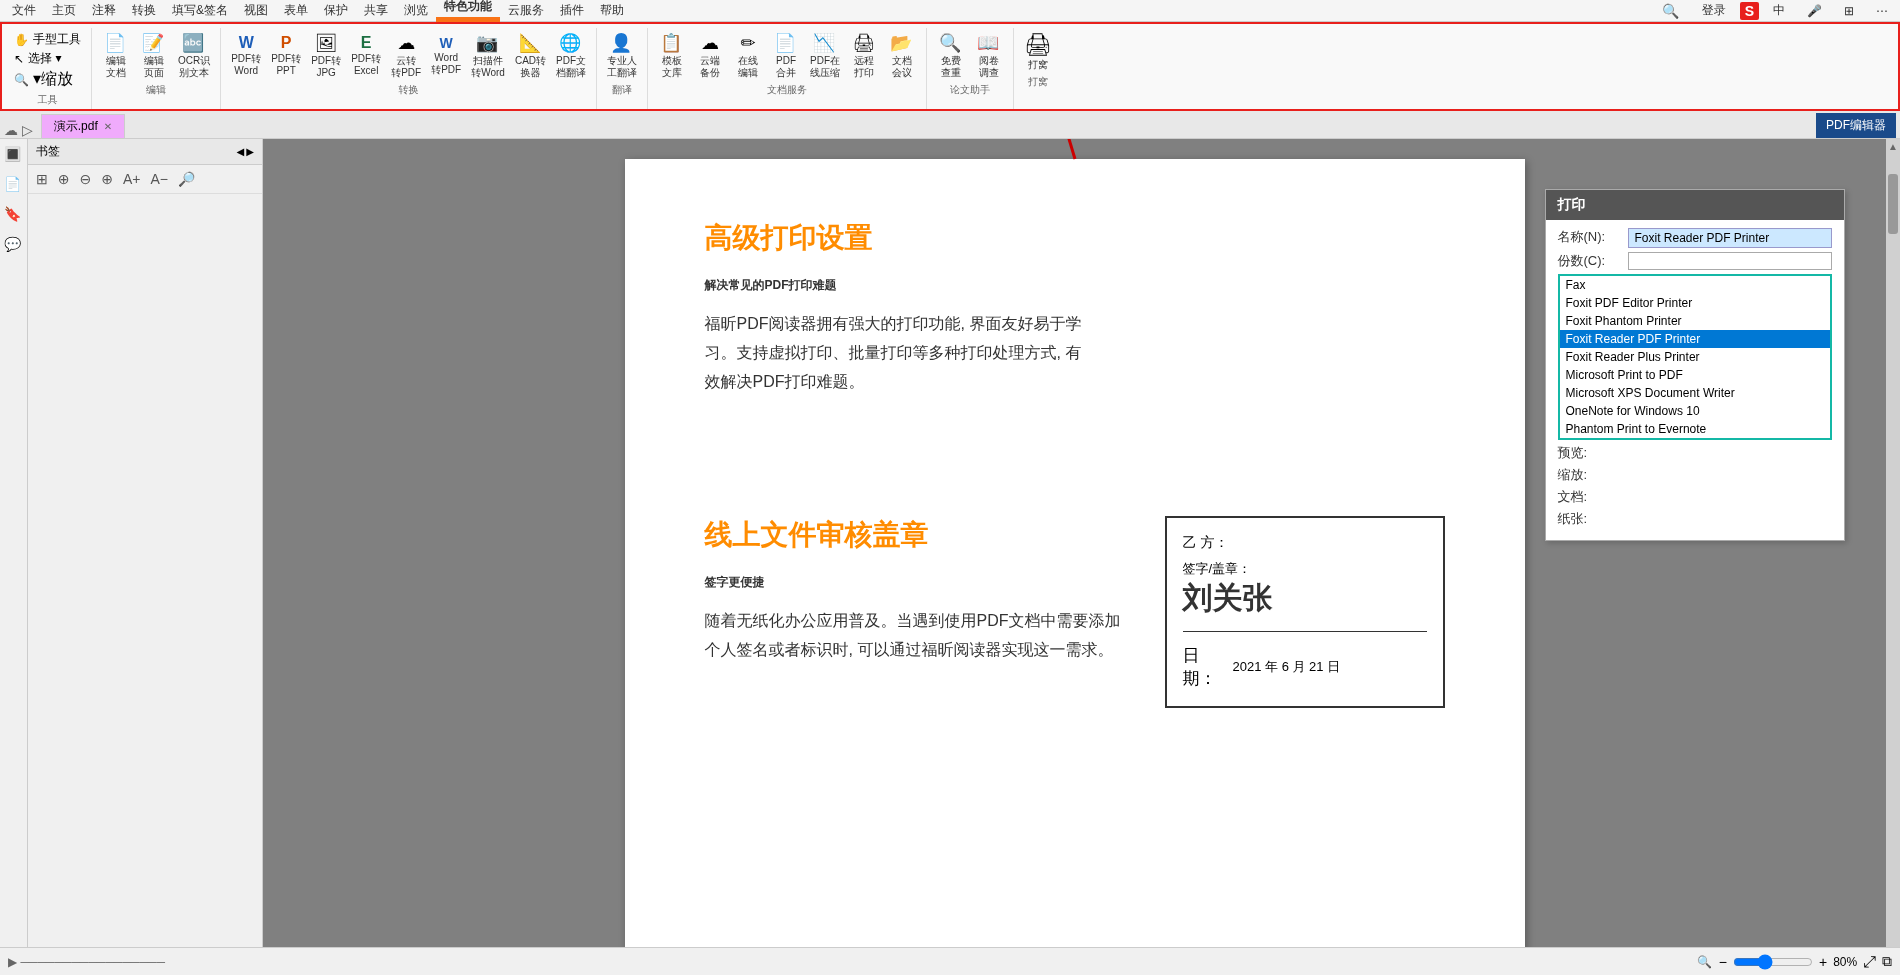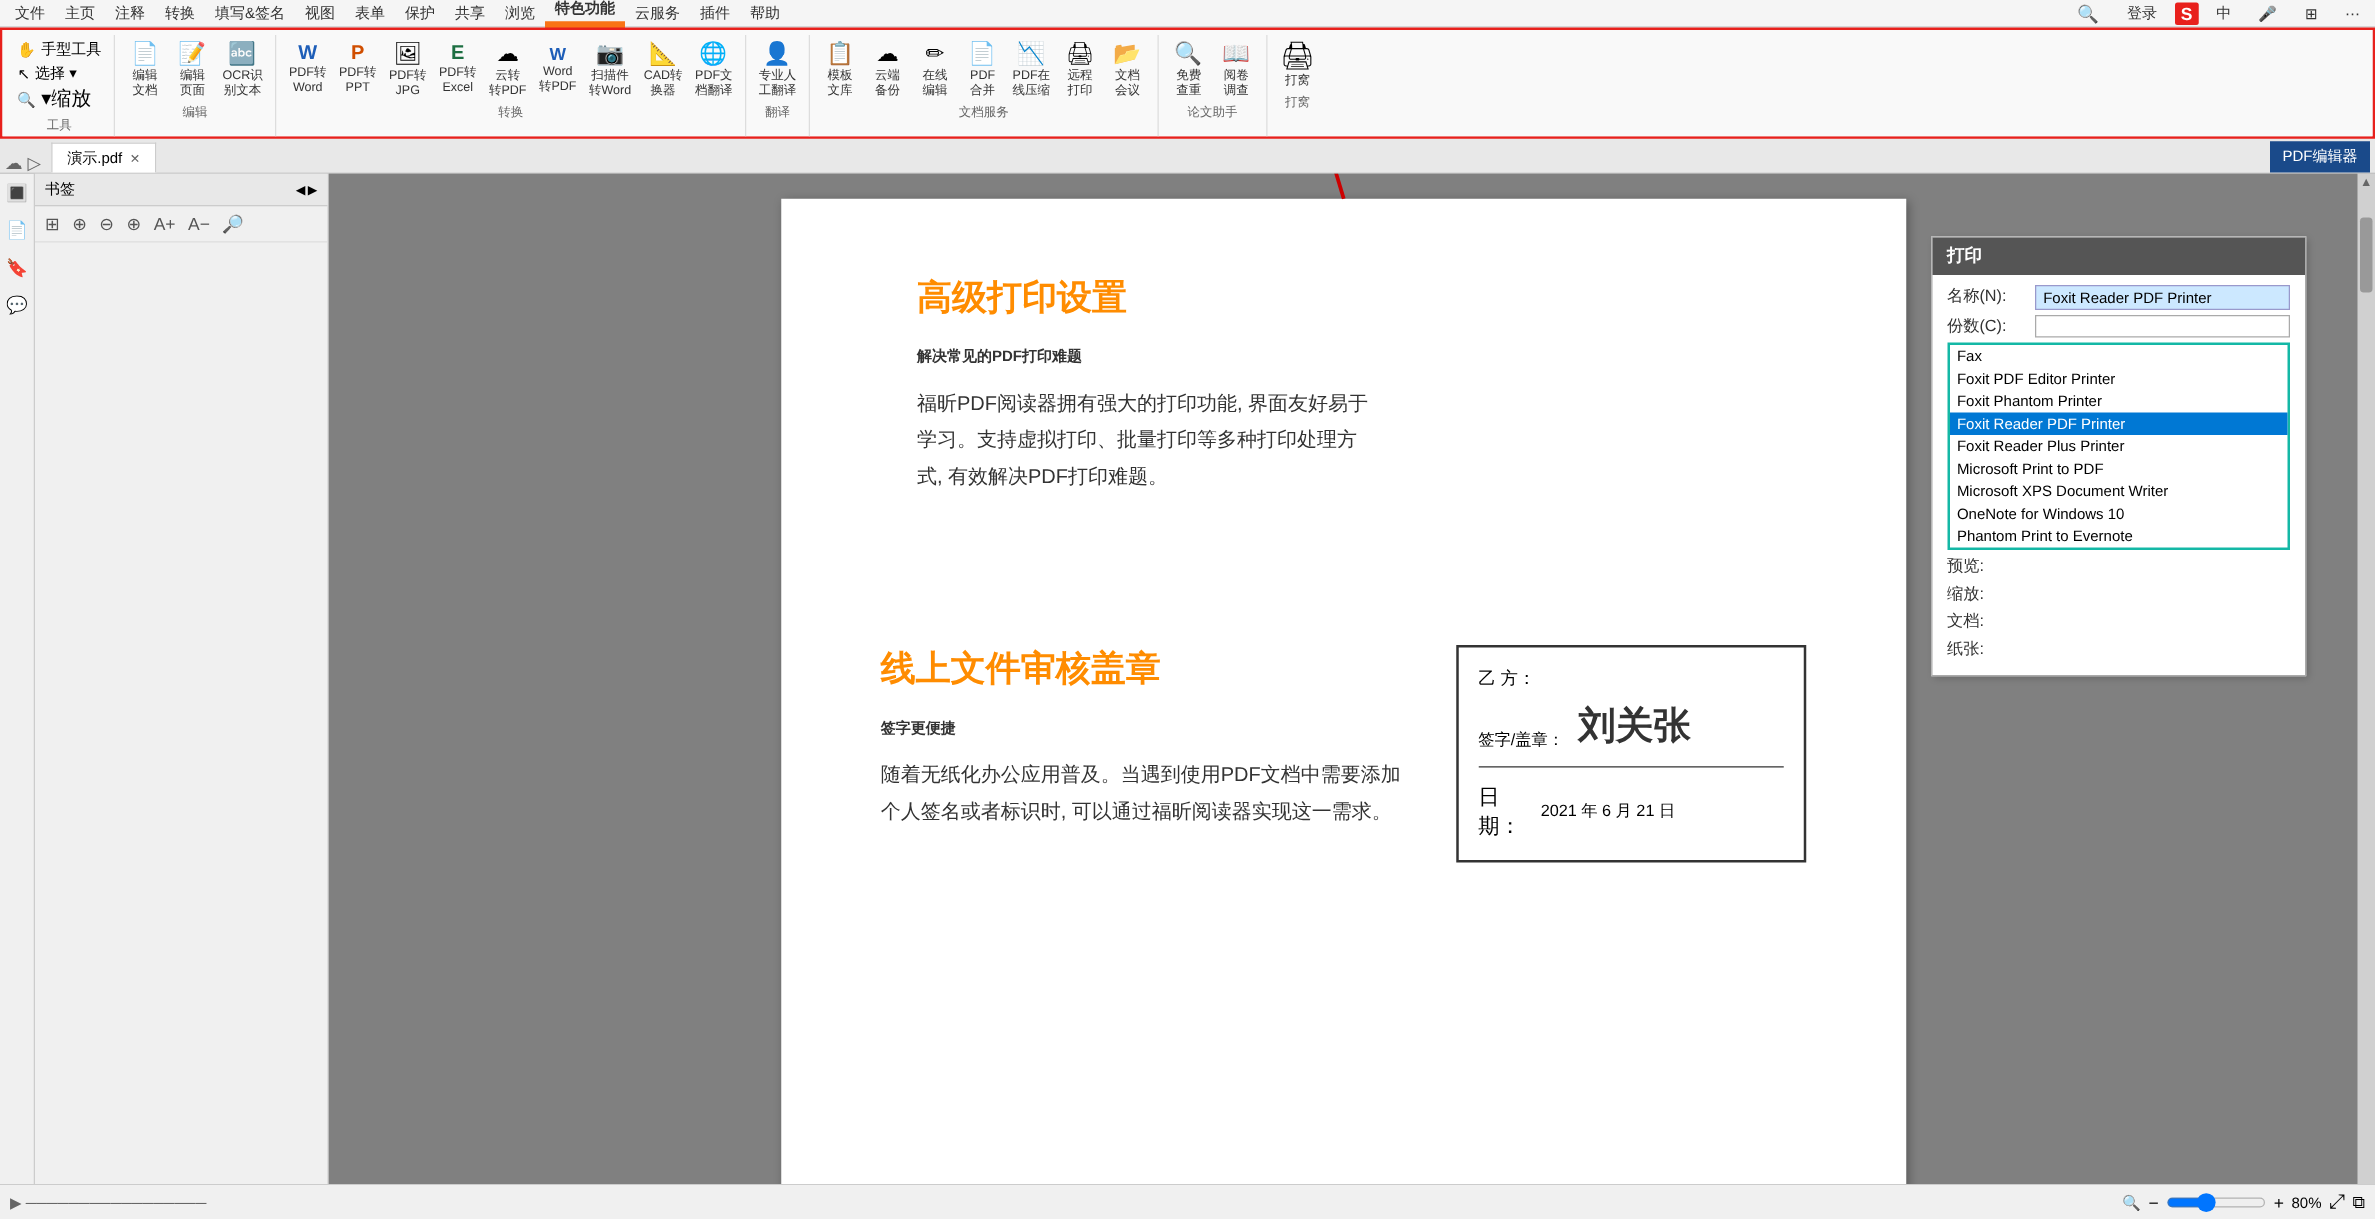--- a/index.html
+++ b/index.html
@@ -96,21 +96,21 @@
     .tab-bar {
       background: #e8e8e8;
       display: flex;
       align-items: flex-end;
       height: 28px;
       padding: 0 4px;
       border-bottom: 1px solid #ccc;
     }
 
     .tab-item {
-      background: #ffffff;
+      background: #f0abfc;
       border: 1px solid #ccc;
       border-bottom: none;
       padding: 4px 12px;
       font-size: 12px;
       cursor: pointer;
       display: flex;
       align-items: center;
       gap: 6px;
       height: 24px;
     }
@@ -547,21 +547,21 @@
           <marker id="arrowhead" markerWidth="8" markerHeight="8" refX="0" refY="3" orient="auto">
             <polygon points="0 0, 6 3, 0 6" fill="#cc0000"></polygon>
           </marker>
         </defs>
         <line x1="60" y1="120" x2="30" y2="20" stroke="#cc0000" stroke-width="3" marker-end="url(#arrowhead)"></line>
       </svg>
 
       <div class="pdf-page">
 
         <div style="display:flex; gap:40px; margin-bottom:40px;">
-          <div style="flex:1;margin-left:29px;">
+          <div style="flex:1;">
             <div class="section-title-orange">高级打印设置</div>
             <div class="section-subtitle">解决常见的PDF打印难题</div>
             <div class="section-body">福昕PDF阅读器拥有强大的打印功能, 界面友好易于学习。支持虚拟打印、批量打印等多种打印处理方式, 有效解决PDF打印难题。</div>
           </div>
 
           <div style="width:310px; flex-shrink:0;">
             <div class="print-panel">
               <div class="print-panel-header">打印</div>
               <div class="print-panel-body">
 
@@ -613,21 +613,21 @@
             <div class="section-title-orange">线上文件审核盖章</div>
             <div class="section-subtitle">签字更便捷</div>
             <div class="section-body">随着无纸化办公应用普及。当遇到使用PDF文档中需要添加个人签名或者标识时, 可以通过福昕阅读器实现这一需求。</div>
           </div>
 
           <div style="width:280px; flex-shrink:0;">
             <div style="border:2px solid #333; padding:16px; background:#fff; font-size:13px;">
               <div style="margin-bottom:8px; font-size:14px;">
                 <span>乙 方：</span>
               </div>
-              <div style="display:flex; align-items:flex-end; margin-bottom:12px; border-bottom:1px solid #333; padding-bottom:12px;">
+              <div style="display:flex; align-items:flex-start; margin-bottom:12px; border-bottom:1px solid #333; padding-bottom:12px;flex-direction:column;">
                 <span style="width:80px; font-size:13px;">签字/盖章：</span>
                 <span style="font-size:30px; font-weight:bold; color:#333;">刘关张</span>
               </div>
               <div style="display:flex; align-items:center;">
                 <span style="width:50px; font-size:17px;">日 期：</span>
                 <span style="font-size:13px;">2021 年 6 月 21 日</span>
               </div>
             </div>
           </div>
         </div>

